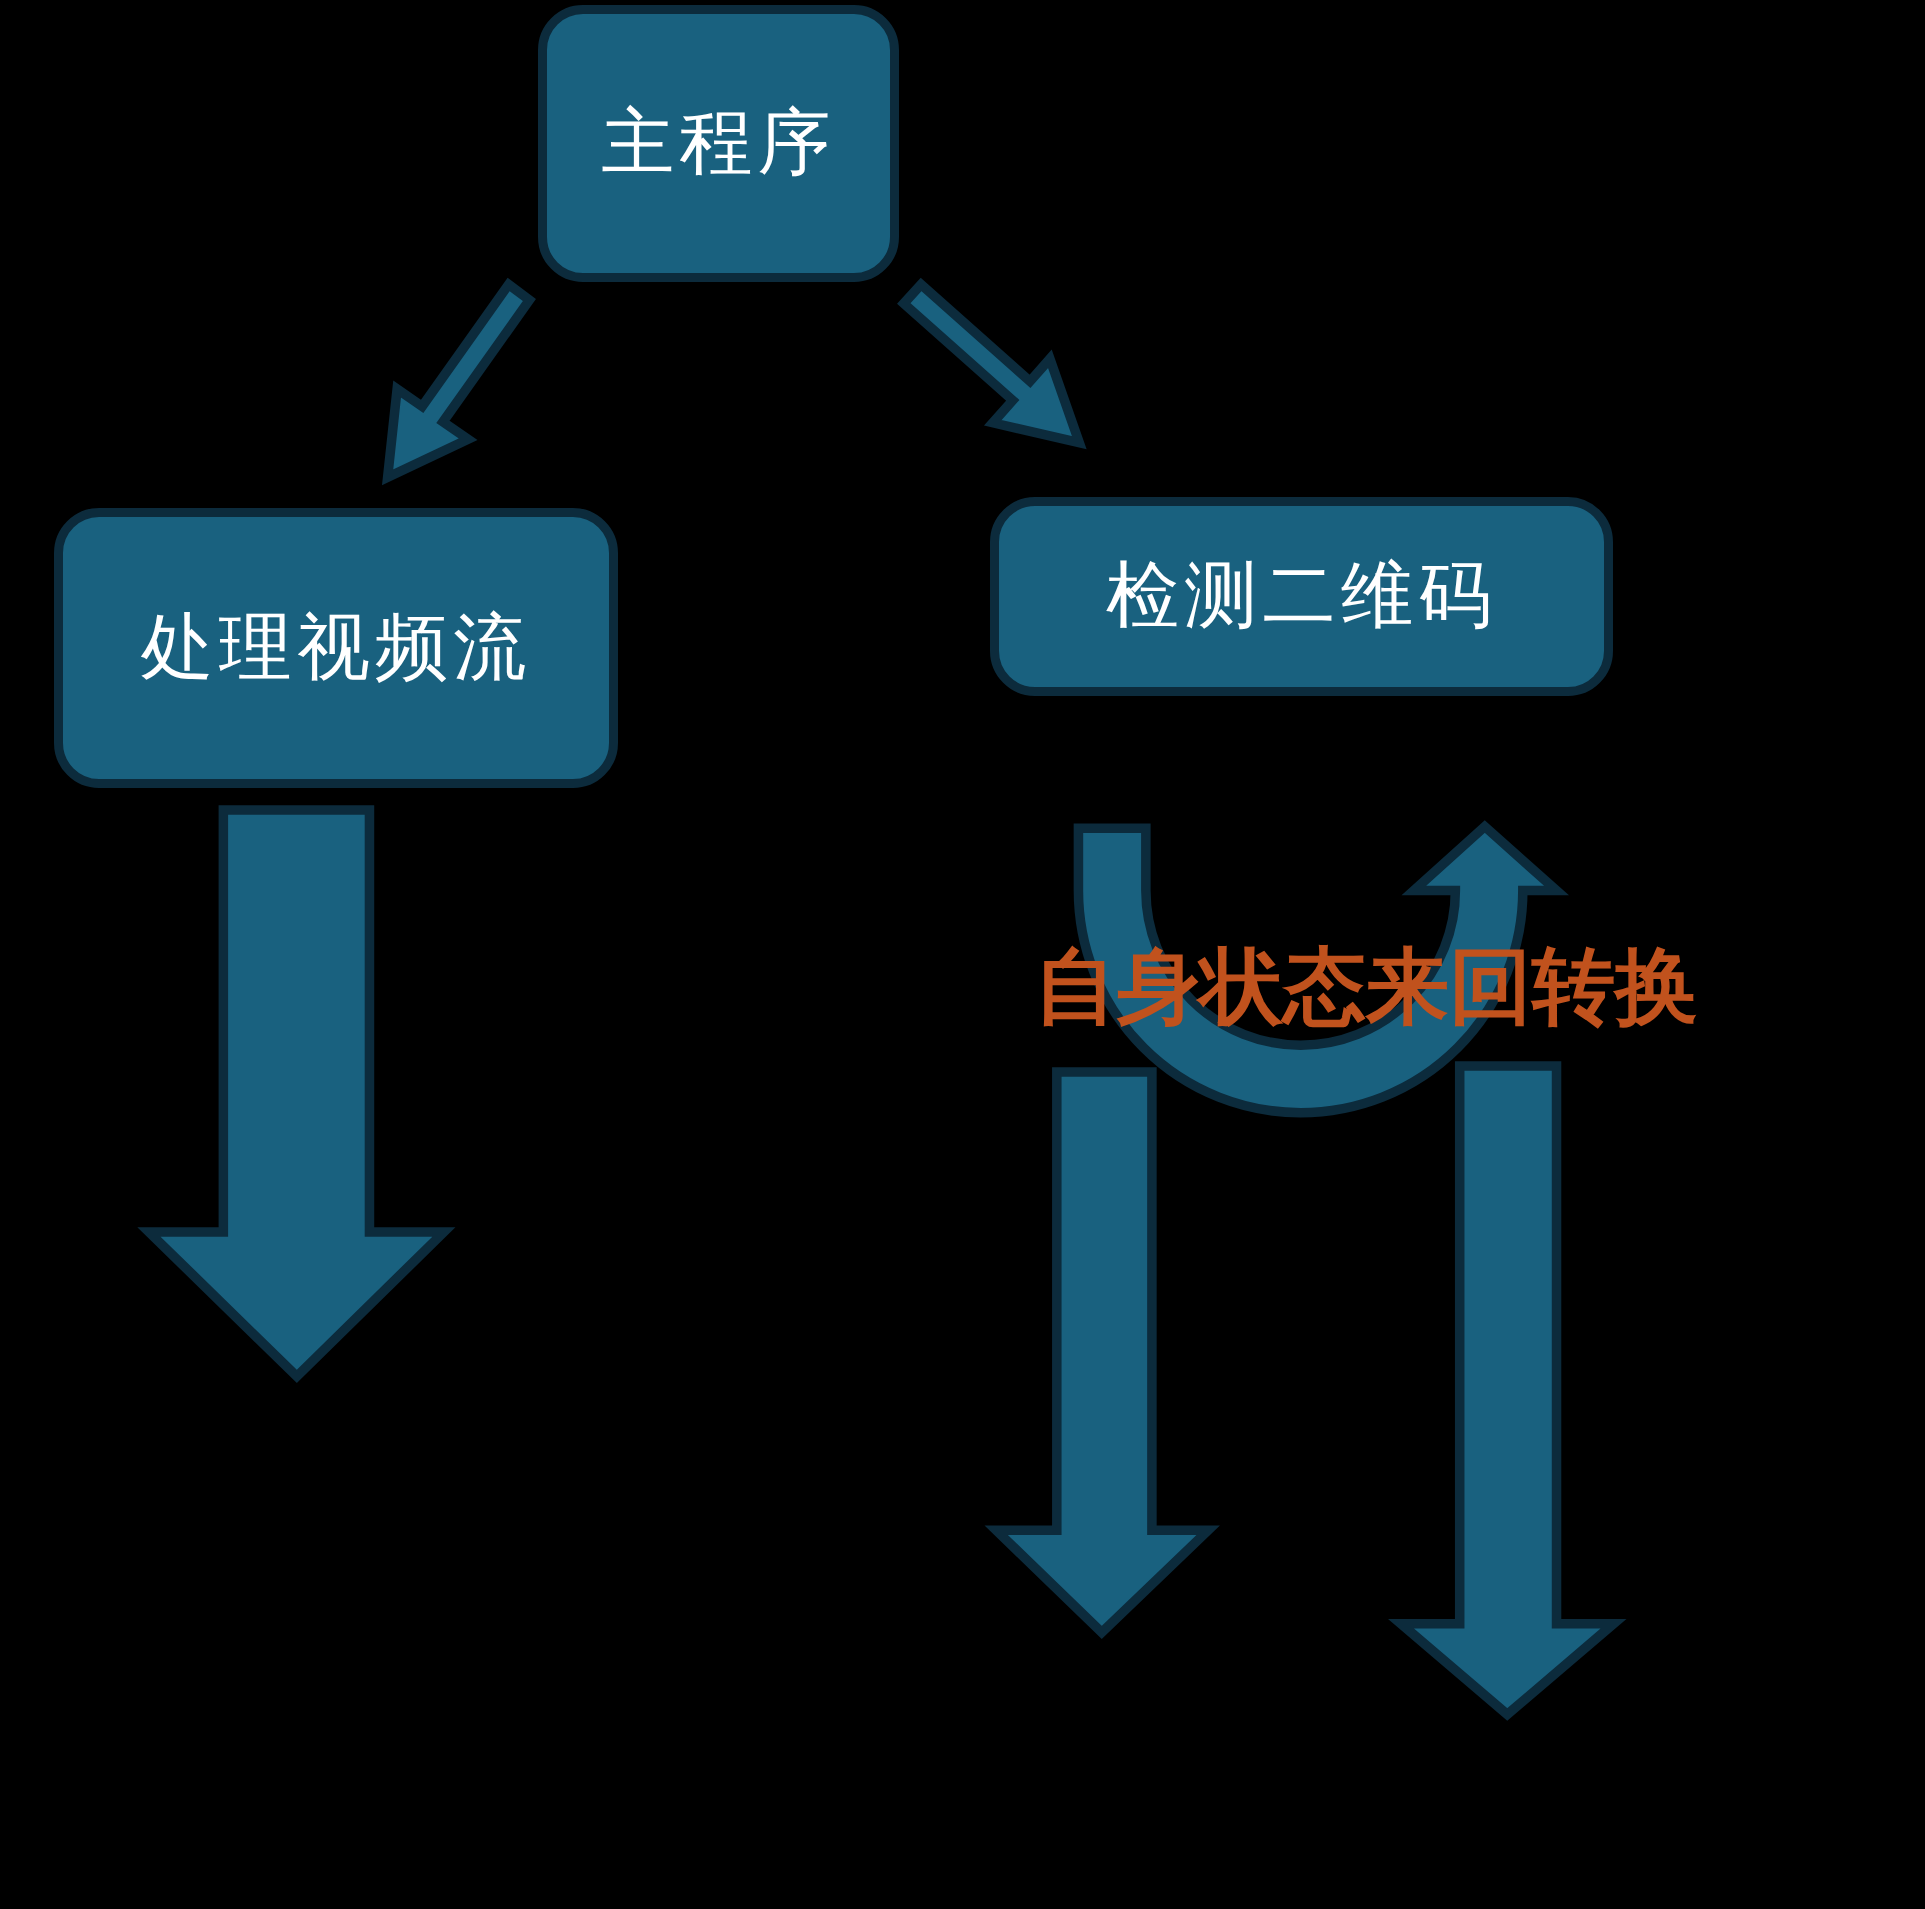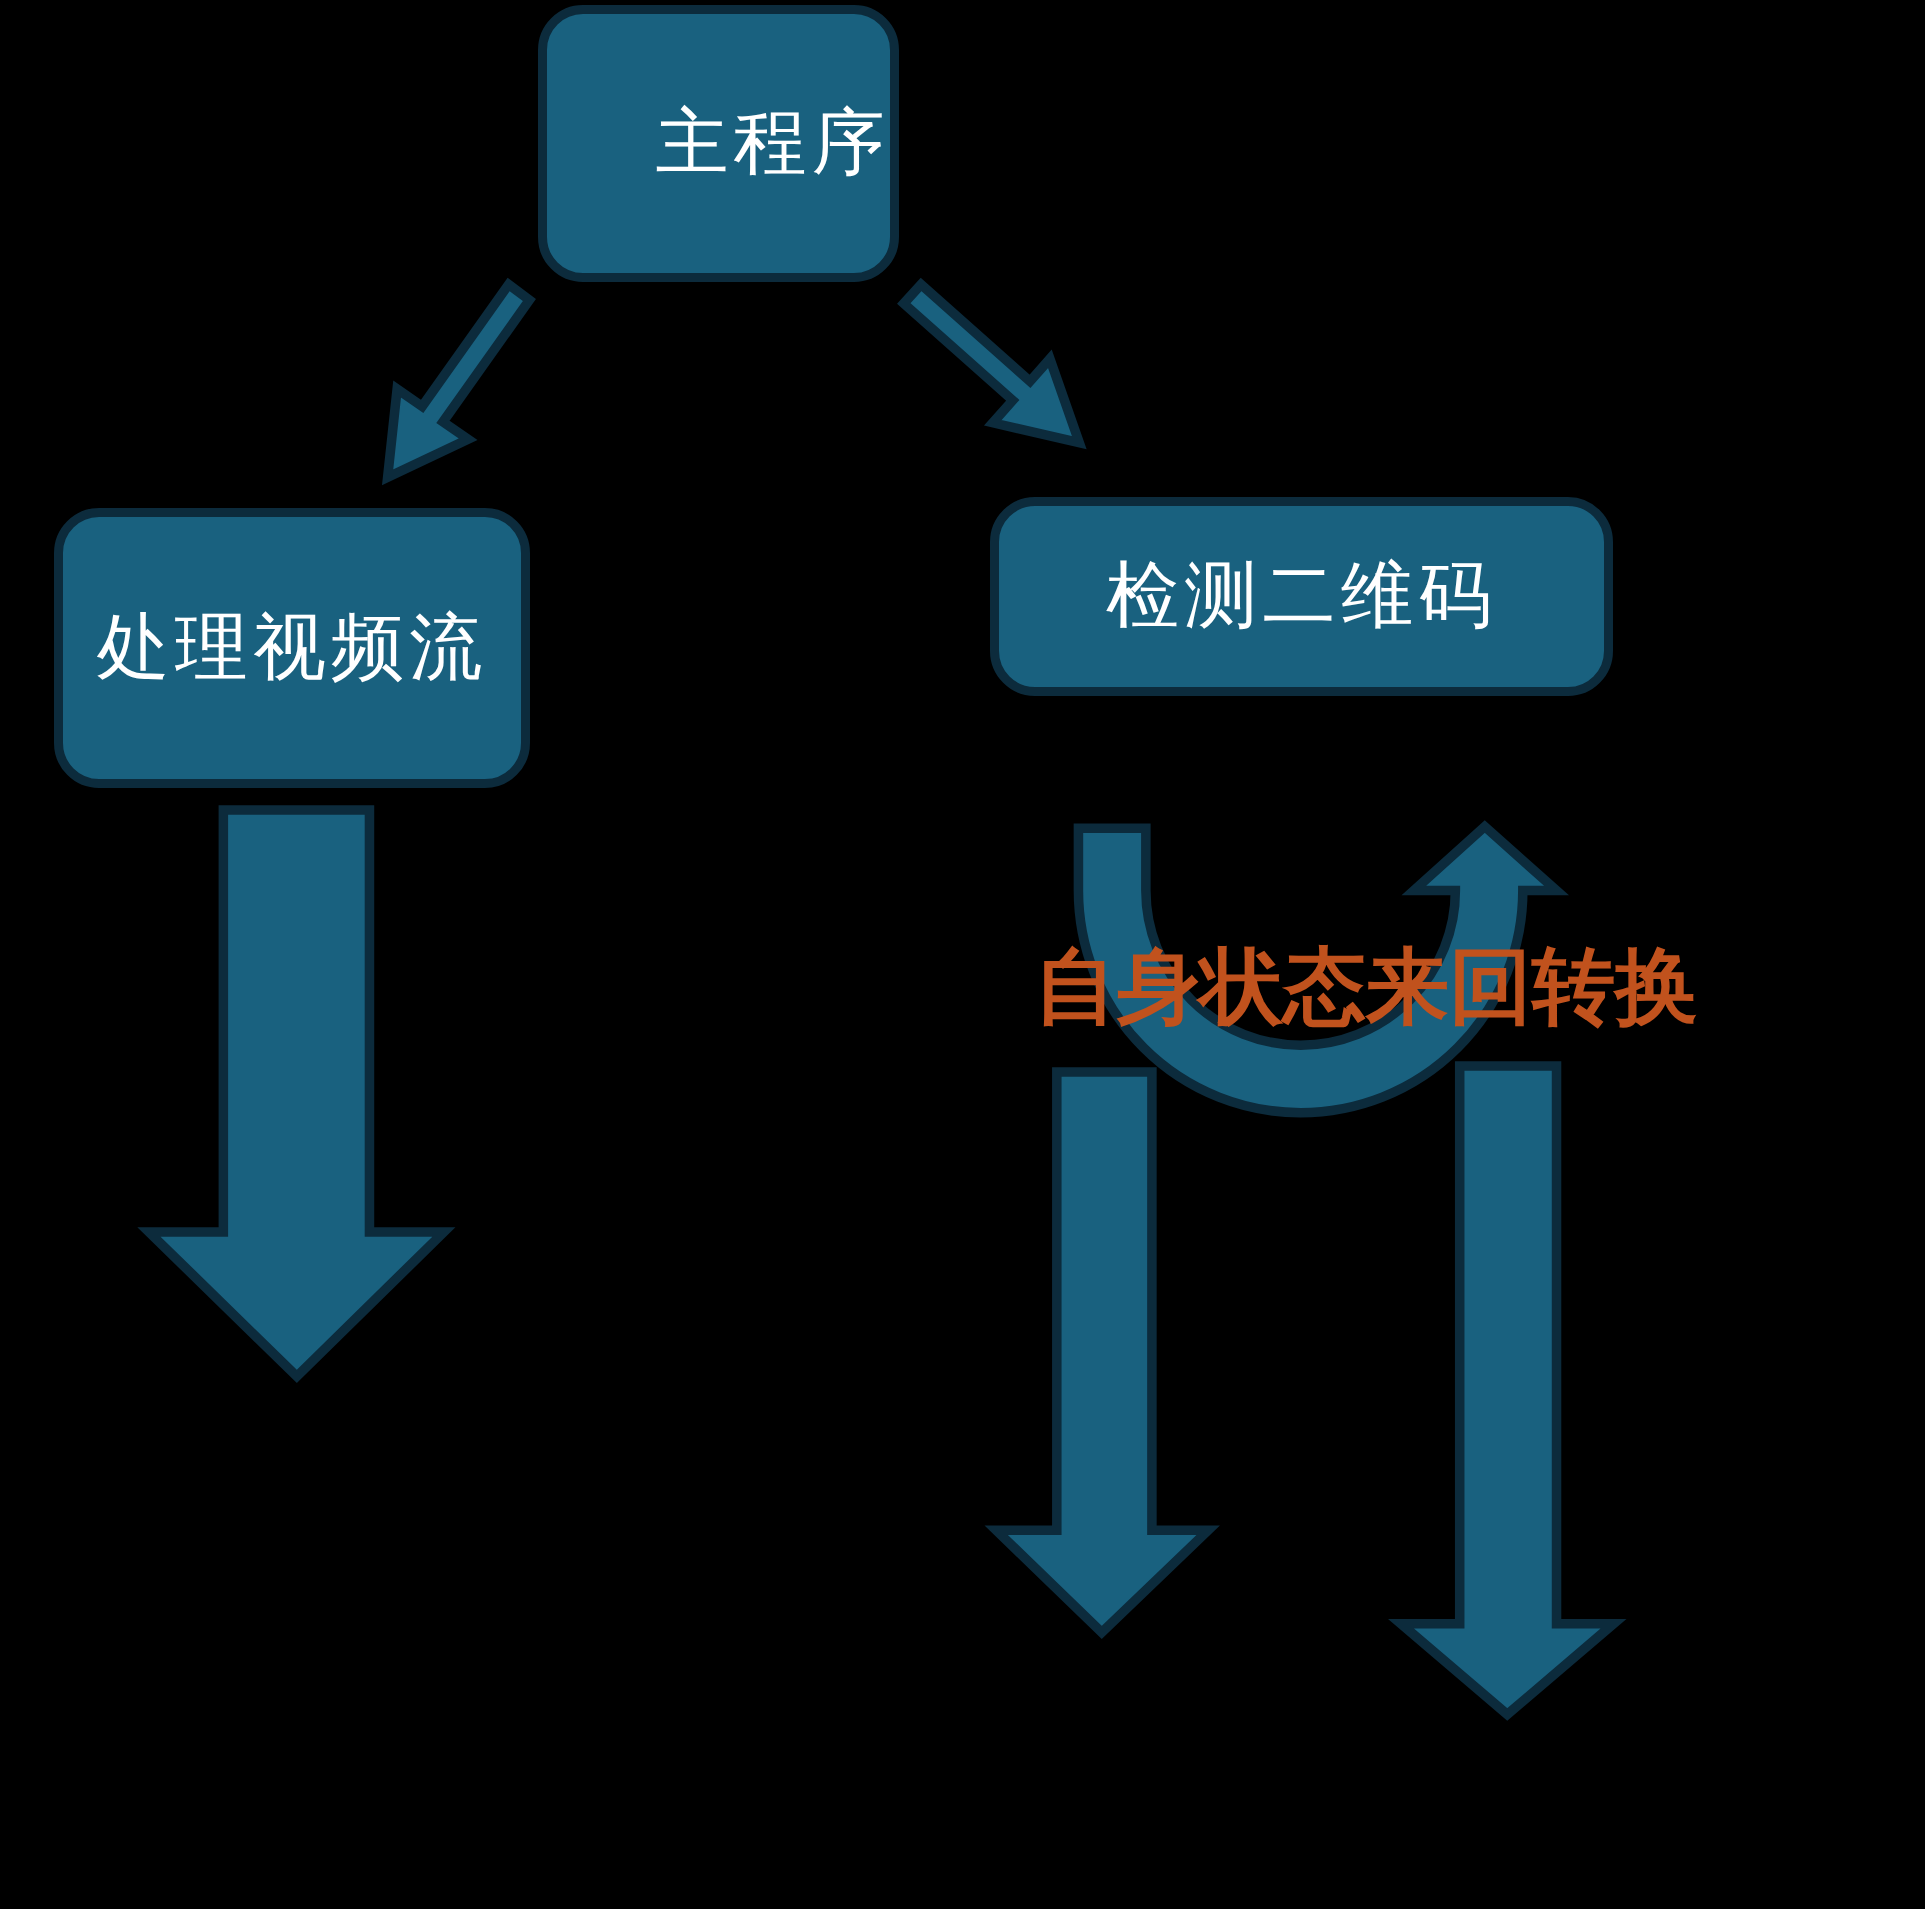--- a/index.html
+++ b/index.html
@@ -39,22 +39,22 @@
     border: 9.5px solid var(--node-border);
     border-radius: 45px;
     color: var(--node-text);
     font-size: 73px;
     letter-spacing: 5.2px;
     display: flex;
     align-items: center;
     justify-content: center;
     white-space: nowrap;
   }
-  .node-main  { left: 538px;  top: 5.2px;   width: 361px; height: 277px; justify-content: flex-end; }
-  .node-video { left: 54px;   top: 508px; width: 476px; height: 280px; }
+  .node-main  { left: 538px;  top: 5.2px;   width: 361px; height: 277px; }
+  .node-video { left: 54px;   top: 508px; width: 564px; height: 280px; }
   .node-qr    { left: 990px; top: 497px; width: 623px; height: 199px; }
   .annotation {
     position: absolute;
     left: 1034px;
     top: 932px;
     color: var(--annotation-text);
     font-size: 83px;
     font-weight: 700;
     letter-spacing: 0px;
     white-space: nowrap;

